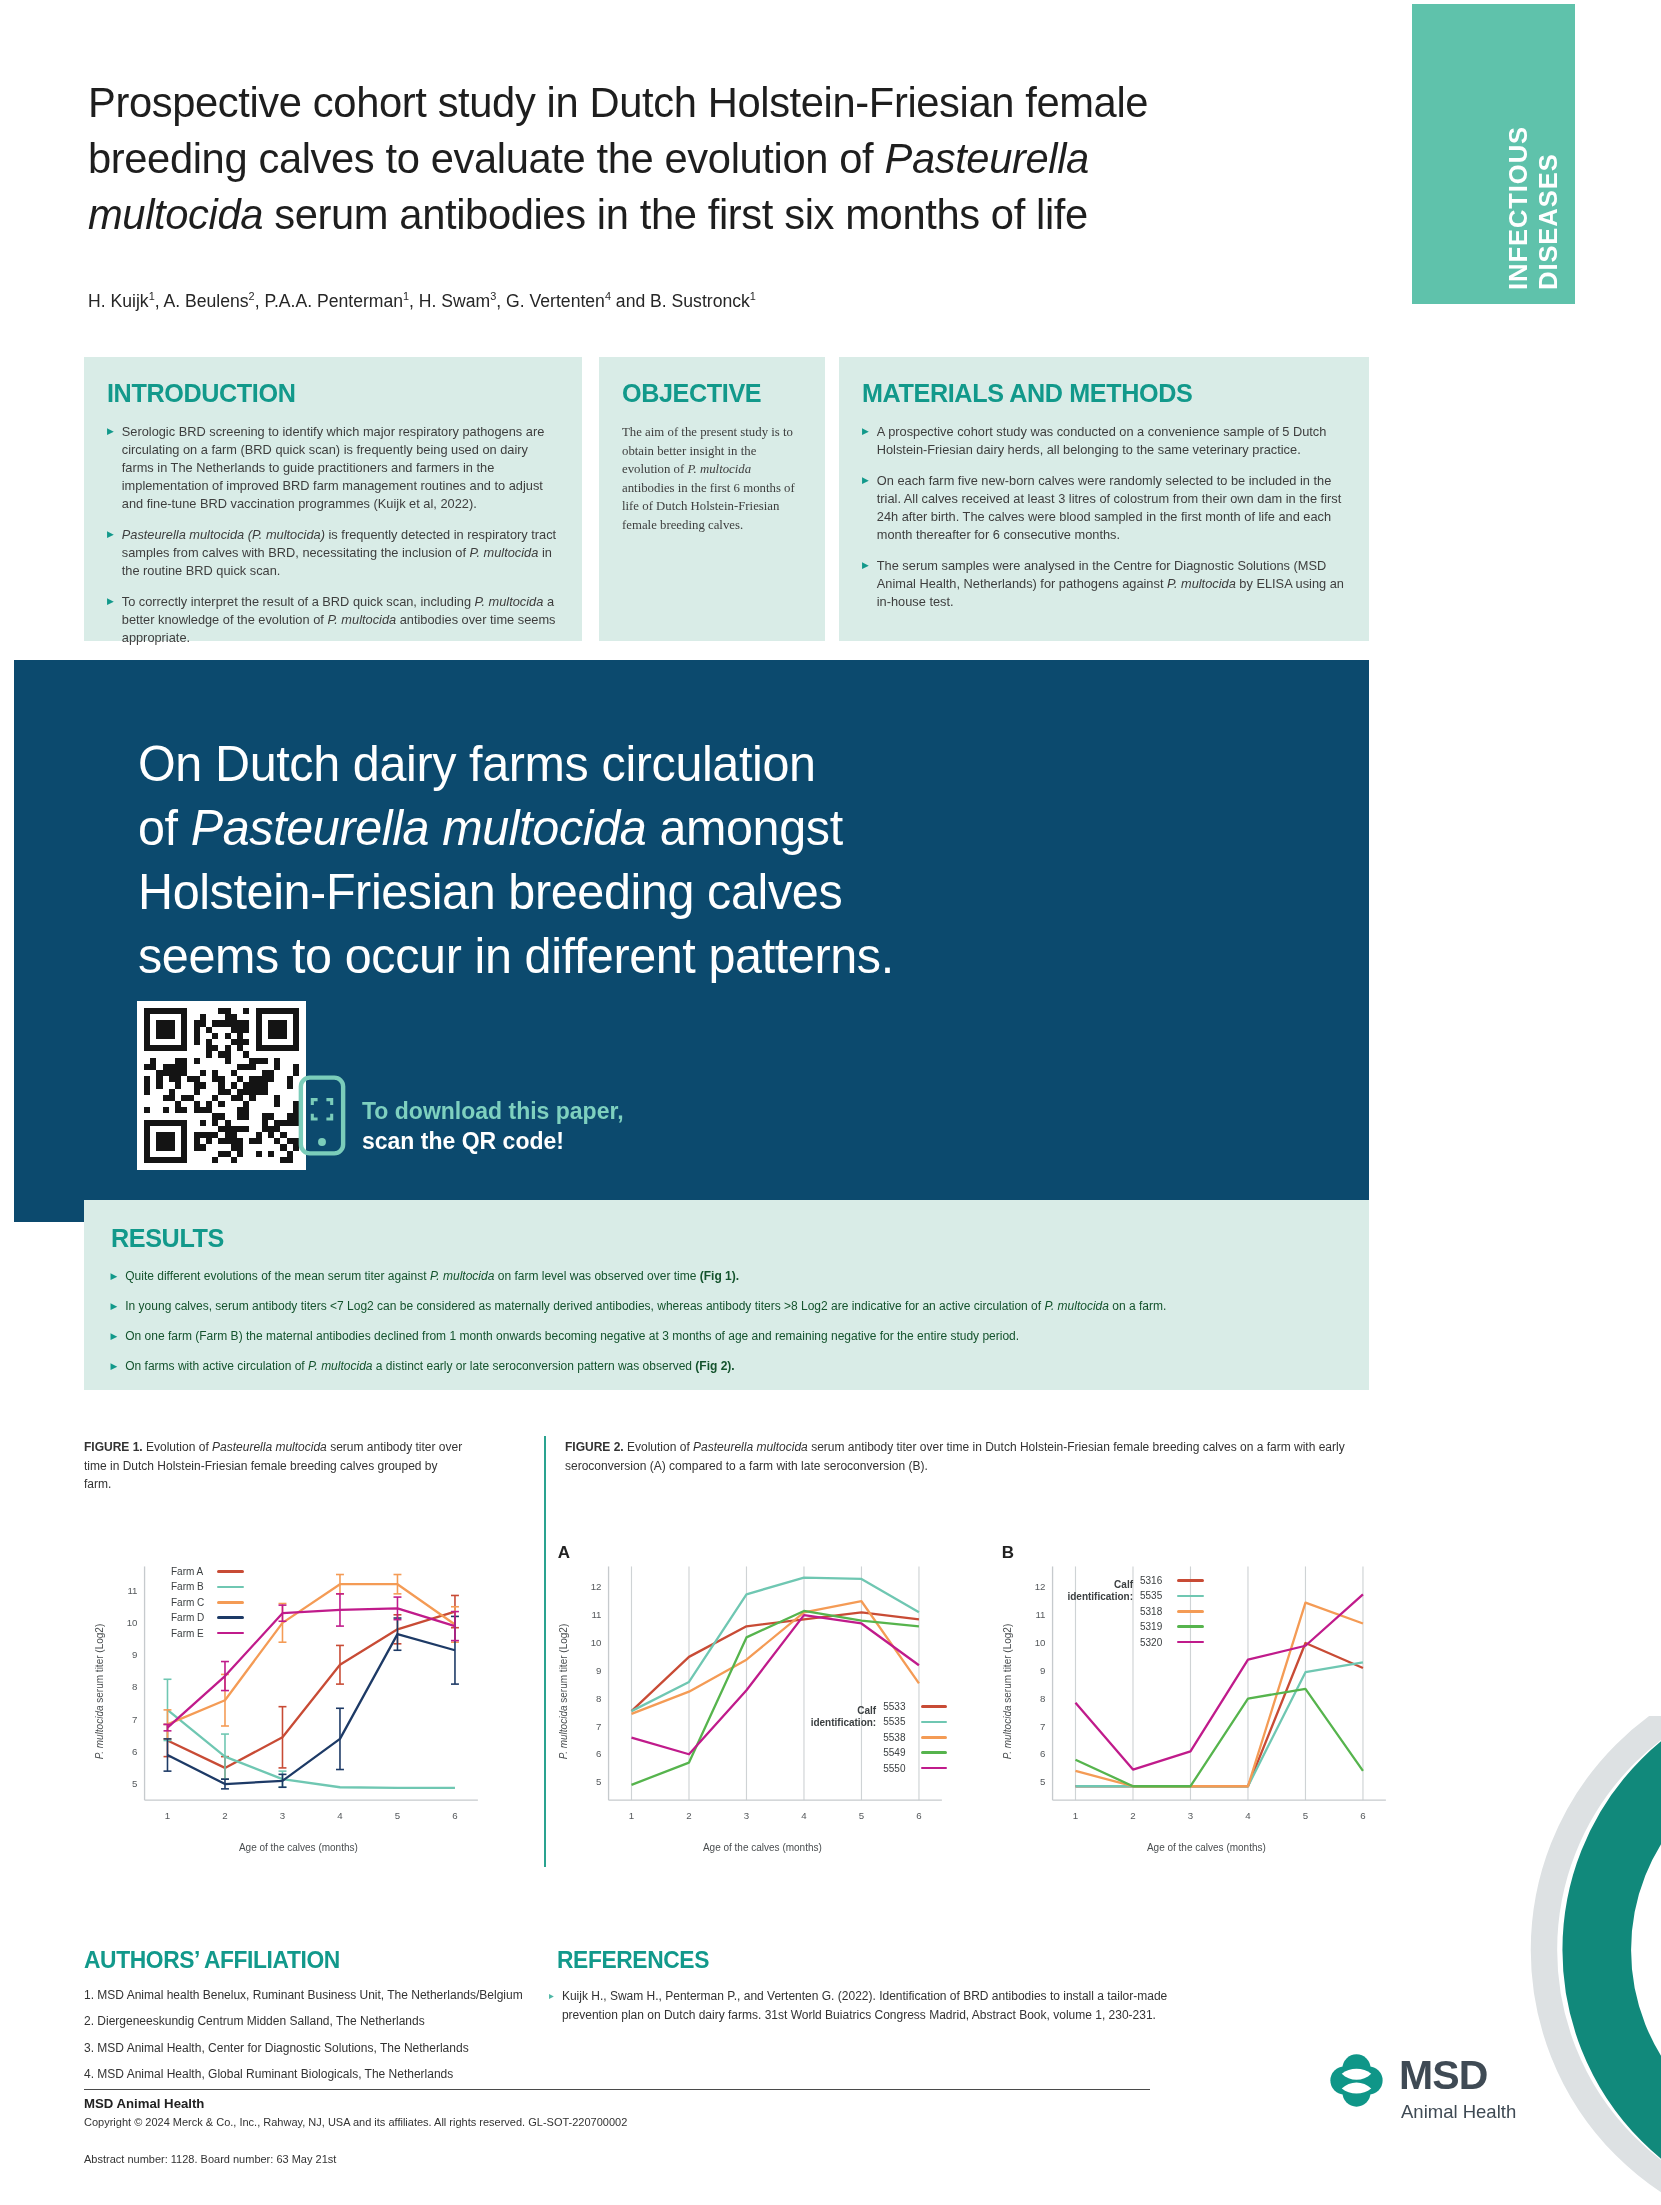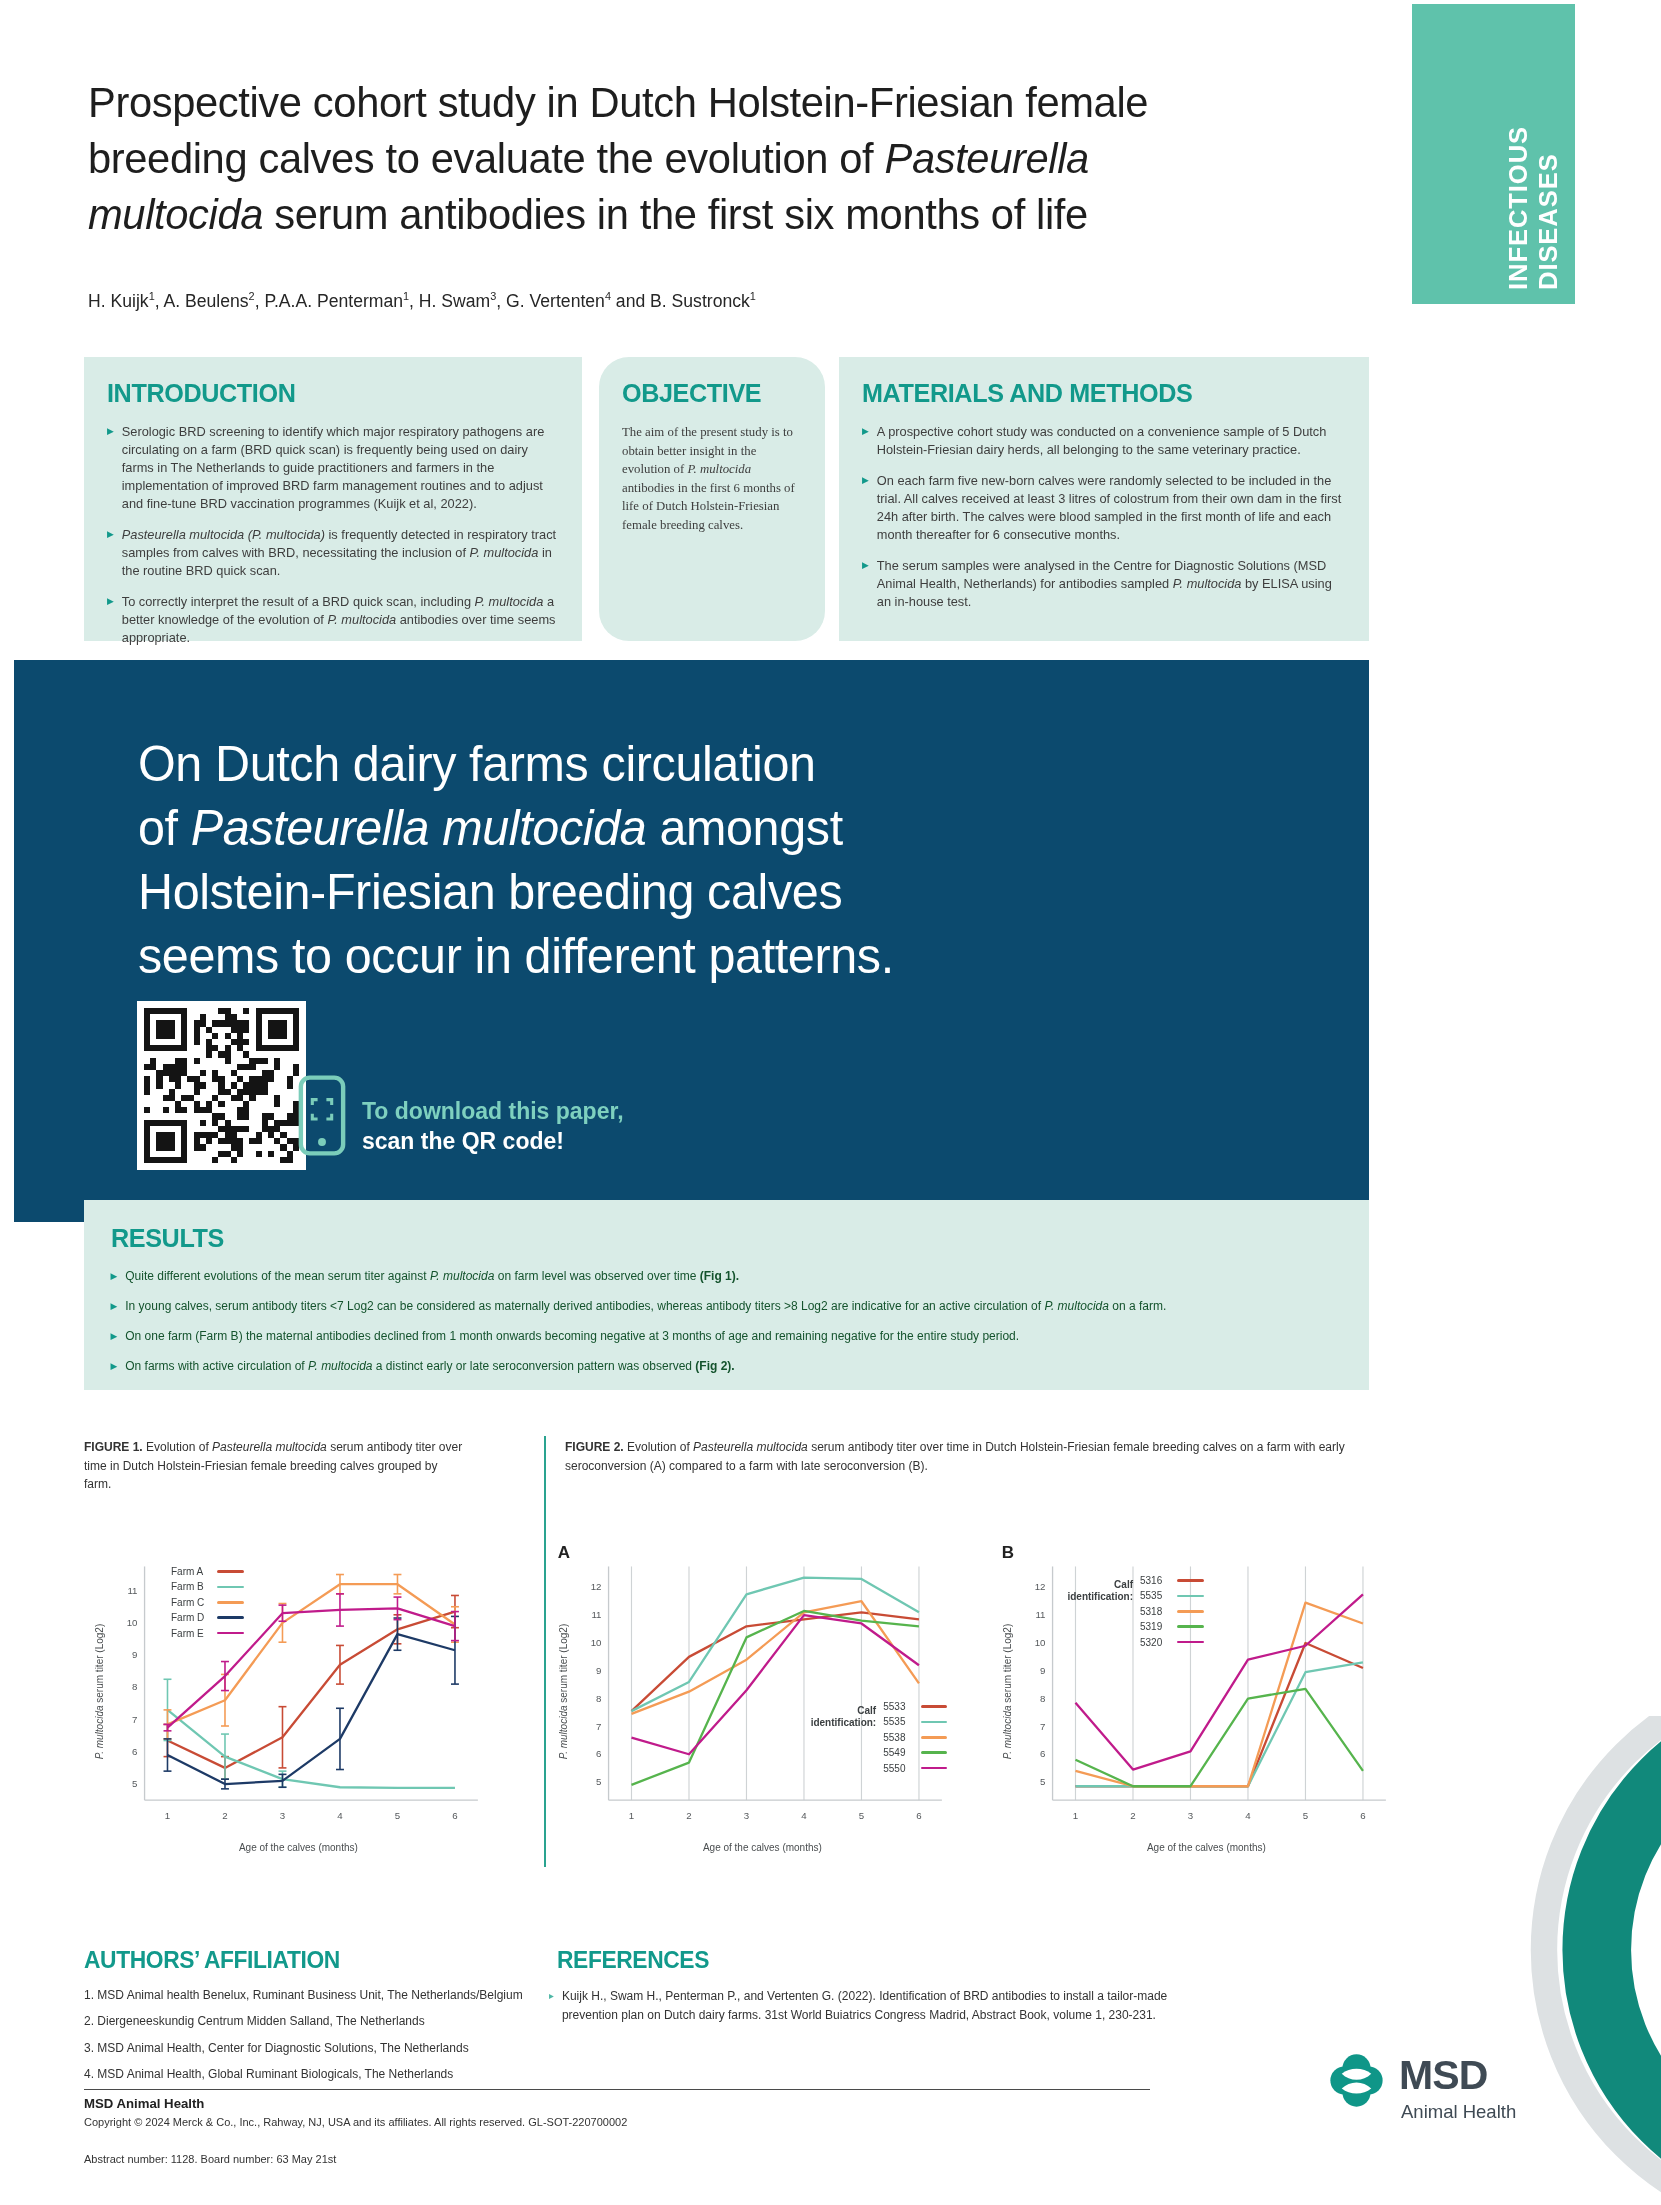--- a/index.html
+++ b/index.html
@@ -16,21 +16,21 @@
       color:#fff;font-weight:700;font-size:25.6px;line-height:30px;letter-spacing:0.9px;}
 
   
   #title{left:88px;top:74px;width:1323px;font-size:43px;line-height:56px;color:#1e1e1e;
          transform:scaleX(.97);transform-origin:left top;letter-spacing:-0.4px;}
   #authors{left:88px;top:291px;font-size:17.6px;color:#262626;}
 
   
   .box{top:357px;height:284px;background:#d9ece7;box-sizing:border-box;padding:21px 23px 0 23px;}
   #box-intro{left:84px;width:498px;}
-  #box-obj{left:599px;width:226px;border-radius:30px;}
+  #box-obj{left:599px;width:226px;}
   #box-mm{left:839px;width:530px;}
   .section-h{color:#12998b;font-weight:700;font-size:26.5px;letter-spacing:-0.4px;margin:0 0 14px 0;
              transform:scaleX(.95);transform-origin:left top;white-space:nowrap;}
   .b-row{display:flex;margin-bottom:13.2px;}
   .b-marker{color:#12998b;font-size:8.8px;line-height:17.6px;margin-right:8px;flex:none;}
   .b-text{flex:1;font-size:12.8px;line-height:18px;color:#3e3e3e;}
   #box-obj .body-text{font-size:12.8px;line-height:18.5px;color:#3e3e3e;font-family:Liberation Serif, serif;}
 
   
   #banner{left:14px;top:660px;width:1355px;height:562px;background:#0c4a6e;}
@@ -145,21 +145,21 @@
         <div class="b-row">
           <span class="b-marker">▶</span>
           <span class="b-text"><span>A prospective cohort study was conducted on a convenience sample of 5 Dutch Holstein-Friesian dairy herds, all belonging to the same veterinary practice.</span></span>
         </div>
         <div class="b-row">
           <span class="b-marker">▶</span>
           <span class="b-text"><span>On each farm five new-born calves were randomly selected to be included in the trial. All calves received at least 3 litres of colostrum from their own dam in the first 24h after birth. The calves were blood sampled in the first month of life and each month thereafter for 6 consecutive months.</span></span>
         </div>
         <div class="b-row">
           <span class="b-marker">▶</span>
-          <span class="b-text"><span>The serum samples were analysed in the Centre for Diagnostic Solutions (MSD Animal Health, Netherlands) for antibodies sampled </span><span class="it">P. multocida</span><span> by ELISA using an in-house test.</span></span>
+          <span class="b-text"><span>The serum samples were analysed in the Centre for Diagnostic Solutions (MSD Animal Health, Netherlands) for pathogens against </span><span class="it">P. multocida</span><span> by ELISA using an in-house test.</span></span>
         </div>
       </div>
   </div>
 
   <div id="banner" class="abs">
     <div id="banner-text">
         <div><span>On Dutch dairy farms circulation</span></div>
         <div><span>of </span><span class="it">Pasteurella multocida</span><span> amongst</span></div>
         <div><span>Holstein-Friesian breeding calves</span></div>
         <div><span>seems to occur in different patterns.</span></div>

